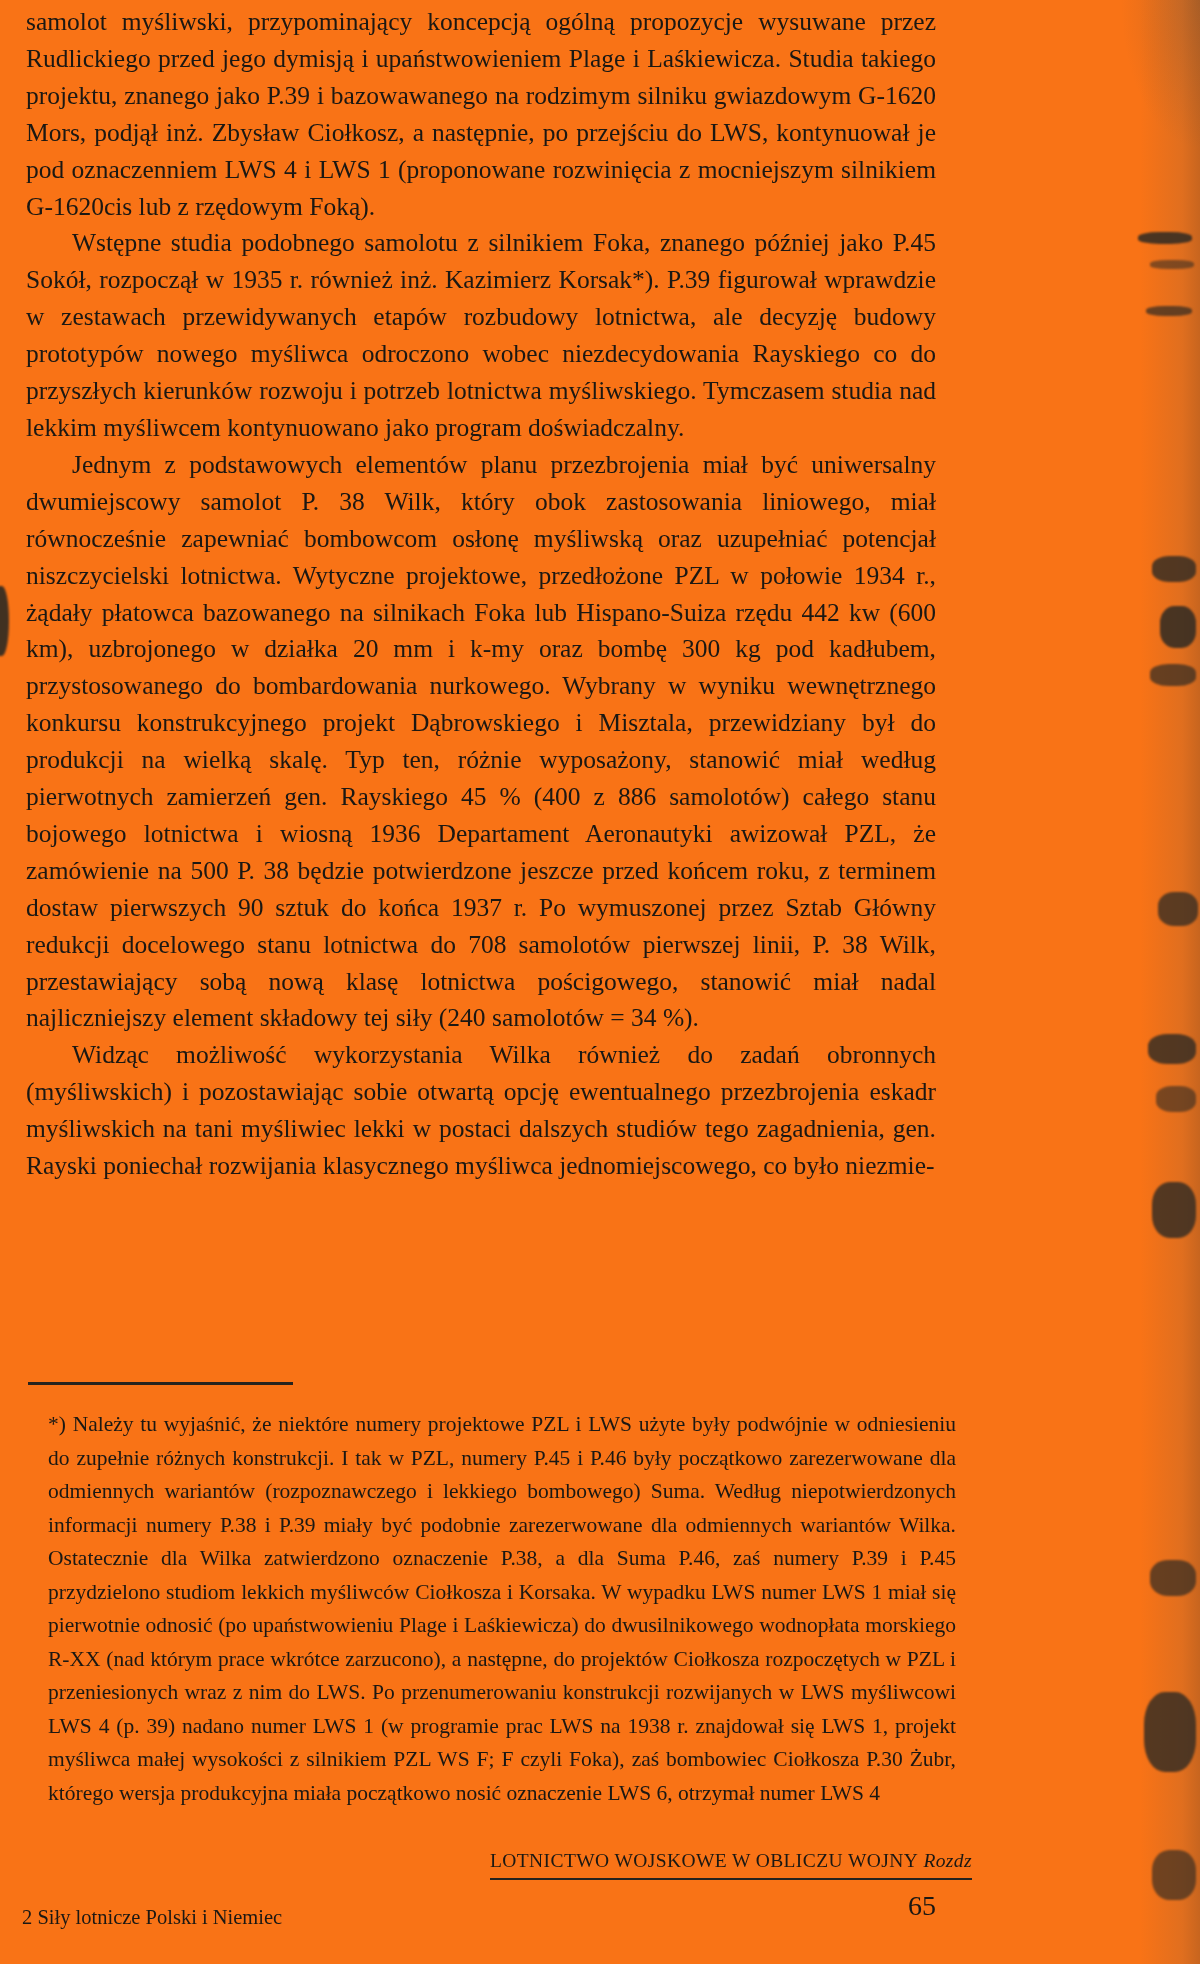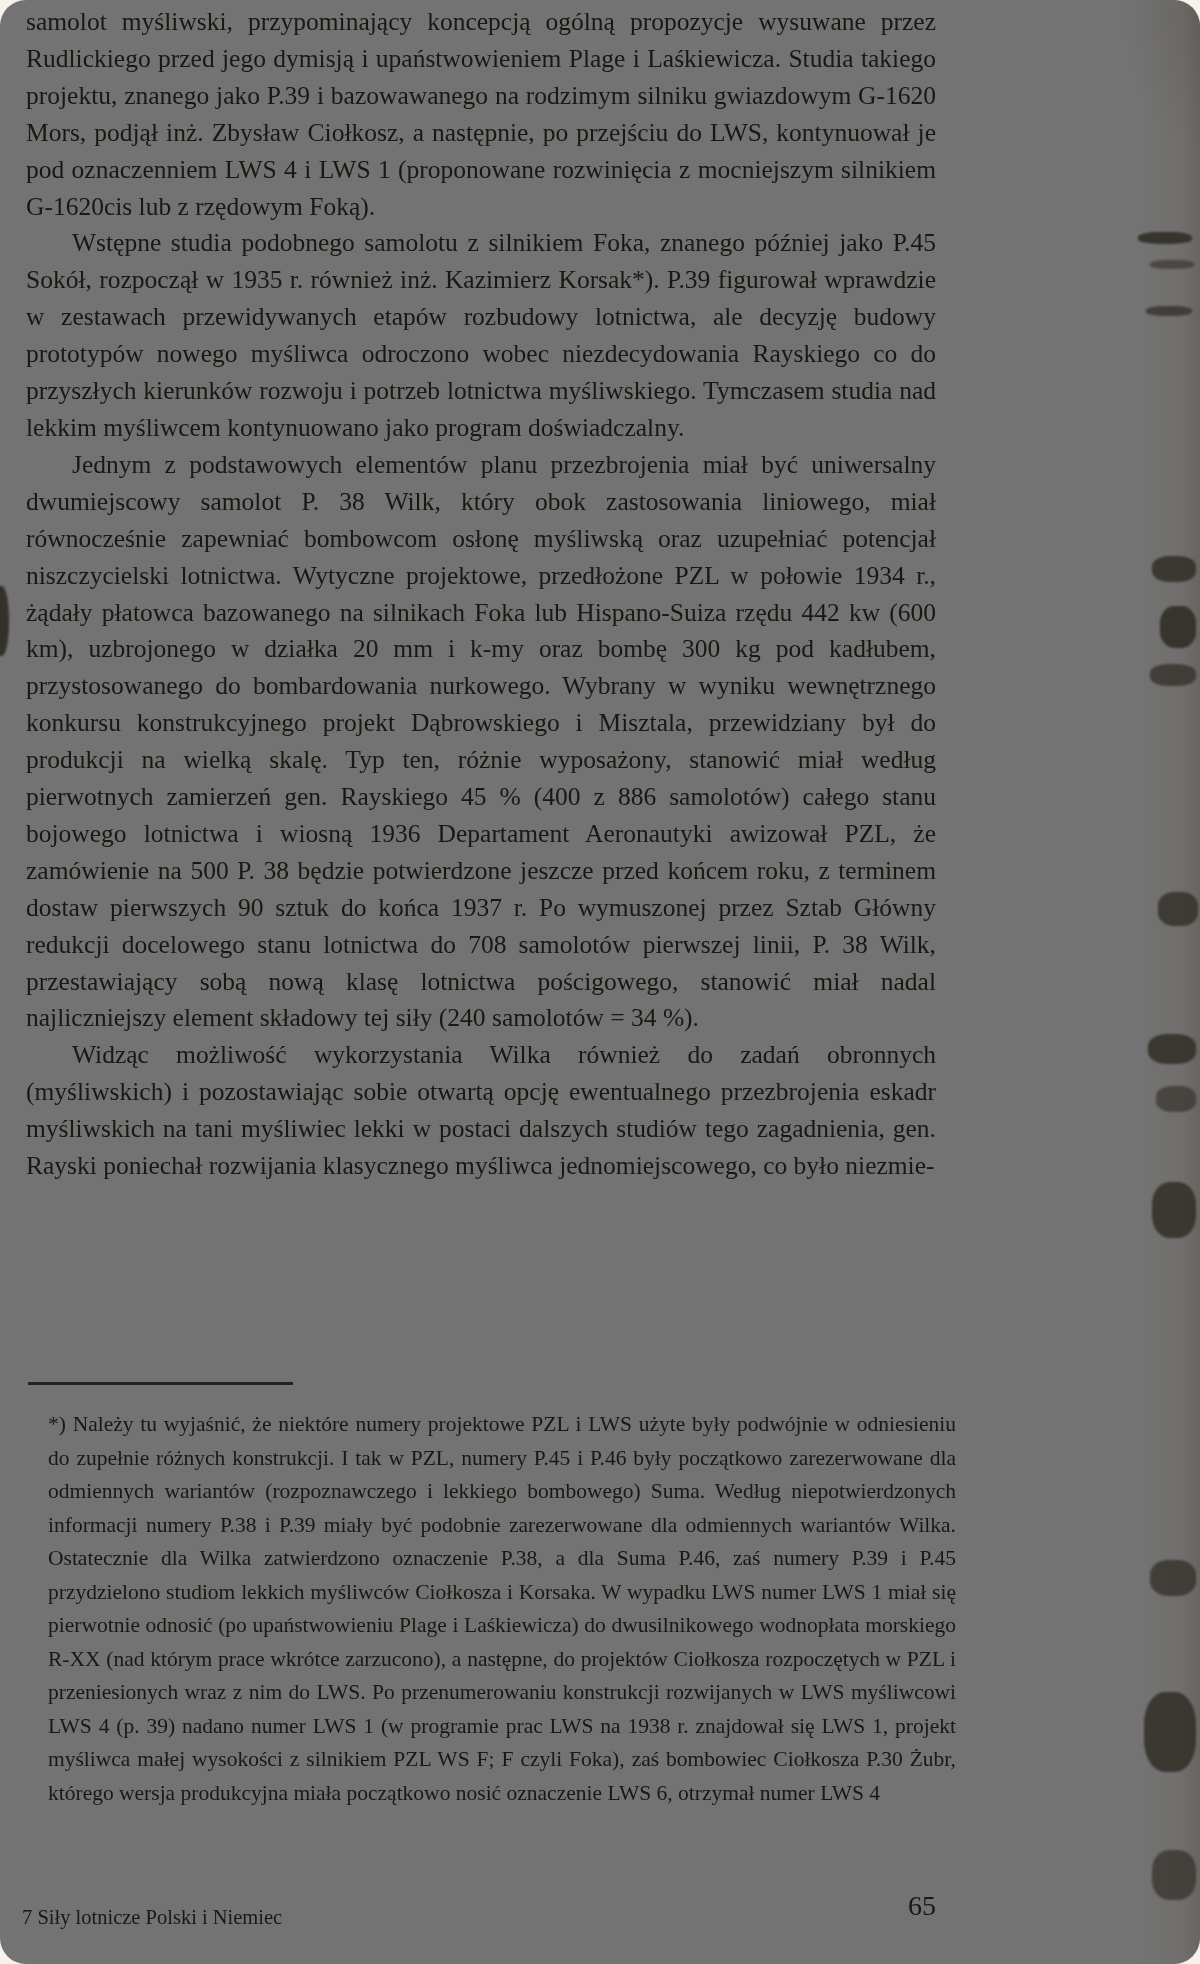--- a/index.html
+++ b/index.html
@@ -9,23 +9,22 @@
     height: 1964px;
     background: #f5f3ec;
     font-family: "Liberation Serif", "DejaVu Serif", serif;
     color: #1b1813;
     overflow: hidden;
   }
   .page {
     position: relative;
     width: 1200px;
     height: 1964px;
-    background: #737373;
+    background: #f97316;
     overflow: hidden;
-    border-radius: 26px;
   }
   
   .edge-shade {
     position: absolute;
     right: 0; top: 0; bottom: 0;
     width: 60px;
     background: linear-gradient(to right, rgba(0,0,0,0) 0%, rgba(95,88,76,0.16) 70%, rgba(70,64,54,0.28) 100%);
     pointer-events: none;
   }
   .corner-shade {
@@ -109,22 +108,25 @@
     <p class="first">samolot myśliwski, przypominający koncepcją ogólną propozycje wysuwane przez Rudlickiego przed jego dymisją i upaństwowieniem Plage i Laśkiewicza. Studia takiego projektu, znanego jako P.39 i bazowawanego na rodzimym silniku gwiazdowym G-1620 Mors, podjął inż. Zbysław Ciołkosz, a następnie, po przejściu do LWS, kontynuował je pod oznaczenniem LWS 4 i LWS 1 (proponowane rozwinięcia z mocniejszym silnikiem G-1620cis lub z rzędowym Foką).</p>
     <p>Wstępne studia podobnego samolotu z silnikiem Foka, znanego później jako P.45 Sokół, rozpoczął w 1935 r. również inż. Kazimierz Korsak*). P.39 figurował wprawdzie w zestawach przewidywanych etapów rozbudowy lotnictwa, ale decyzję budowy prototypów nowego myśliwca odroczono wobec niezdecydowania Rayskiego co do przyszłych kierunków rozwoju i potrzeb lotnictwa myśliwskiego. Tymczasem studia nad lekkim myśliwcem kontynuowano jako program doświadczalny.</p>
     <p>Jednym z podstawowych elementów planu przezbrojenia miał być uniwersalny dwumiejscowy samolot P. 38 Wilk, który obok zastosowania liniowego, miał równocześnie zapewniać bombowcom osłonę myśliwską oraz uzupełniać potencjał niszczycielski lotnictwa. Wytyczne projektowe, przedłożone PZL w połowie 1934 r., żądały płatowca bazowanego na silnikach Foka lub Hispano-Suiza rzędu 442 kw (600 km), uzbrojonego w działka 20 mm i k-my oraz bombę 300 kg pod kadłubem, przystosowanego do bombardowania nurkowego. Wybrany w wyniku wewnętrznego konkursu konstrukcyjnego projekt Dąbrowskiego i Misztala, przewidziany był do produkcji na wielką skalę. Typ ten, różnie wyposażony, stanowić miał według pierwotnych zamierzeń gen. Rayskiego 45 % (400 z 886 samolotów) całego stanu bojowego lotnictwa i wiosną 1936 Departament Aeronautyki awizował PZL, że zamówienie na 500 P. 38 będzie potwierdzone jeszcze przed końcem roku, z terminem dostaw pierwszych 90 sztuk do końca 1937 r. Po wymuszonej przez Sztab Główny redukcji docelowego stanu lotnictwa do 708 samolotów pierwszej linii, P. 38 Wilk, przestawiający sobą nową klasę lotnictwa pościgowego, stanowić miał nadal najliczniejszy element składowy tej siły (240 samolotów = 34 %).</p>
     <p>Widząc możliwość wykorzystania Wilka również do zadań obronnych (myśliwskich) i pozostawiając sobie otwartą opcję ewentualnego przezbrojenia eskadr myśliwskich na tani myśliwiec lekki w postaci dalszych studiów tego zagadnienia, gen. Rayski poniechał rozwijania klasycznego myśliwca jednomiejscowego, co było niezmie-</p>
   </div>
 
   <div class="footnote-rule"></div>
 
   <div class="footnote">*) Należy tu wyjaśnić, że niektóre numery projektowe PZL i LWS użyte były podwójnie w odniesieniu do zupełnie różnych konstrukcji. I tak w PZL, numery P.45 i P.46 były początkowo zarezerwowane dla odmiennych wariantów (rozpoznawczego i lekkiego bombowego) Suma. Według niepotwierdzonych informacji numery P.38 i P.39 miały być podobnie zarezerwowane dla odmiennych wariantów Wilka. Ostatecznie dla Wilka zatwierdzono oznaczenie P.38, a dla Suma P.46, zaś numery P.39 i P.45 przydzielono studiom lekkich myśliwców Ciołkosza i Korsaka. W wypadku LWS numer LWS 1 miał się pierwotnie odnosić (po upaństwowieniu Plage i Laśkiewicza) do dwusilnikowego wodnopłata morskiego R-XX (nad którym prace wkrótce zarzucono), a następne, do projektów Ciołkosza rozpoczętych w PZL i przeniesionych wraz z nim do LWS. Po przenumerowaniu konstrukcji rozwijanych w LWS myśliwcowi LWS 4 (p. 39) nadano numer LWS 1 (w programie prac LWS na 1938 r. znajdował się LWS 1, projekt myśliwca małej wysokości z silnikiem PZL WS F; F czyli Foka), zaś bombowiec Ciołkosza P.30 Żubr, którego wersja produkcyjna miała początkowo nosić oznaczenie LWS 6, otrzymał numer LWS 4</div>
 
+  <div class="running-footer">
+    <span class="title-underline"><span>LOTNICTWO WOJSKOWE W OBLICZU WOJNY</span>&nbsp;<span class="chapter-ref">Rozdz</span></span>
+  </div>
 
-  <div class="signature">7 Siły lotnicze Polski i Niemiec</div>
+  <div class="signature">2 Siły lotnicze Polski i Niemiec</div>
 
   <div class="page-number">65</div>
 
   <div class="corner-shade"></div>
   <div class="edge-shade"></div>
 
   <div class="art" style="left:1138px; top:232px; width:54px; height:12px; opacity:.85;"></div>
   <div class="art" style="left:1150px; top:260px; width:44px; height:9px; opacity:.55;"></div>
   <div class="art" style="left:1146px; top:306px; width:46px; height:10px; opacity:.7;"></div>
   <div class="art" style="left:1152px; top:556px; width:44px; height:26px; opacity:.8;"></div>

